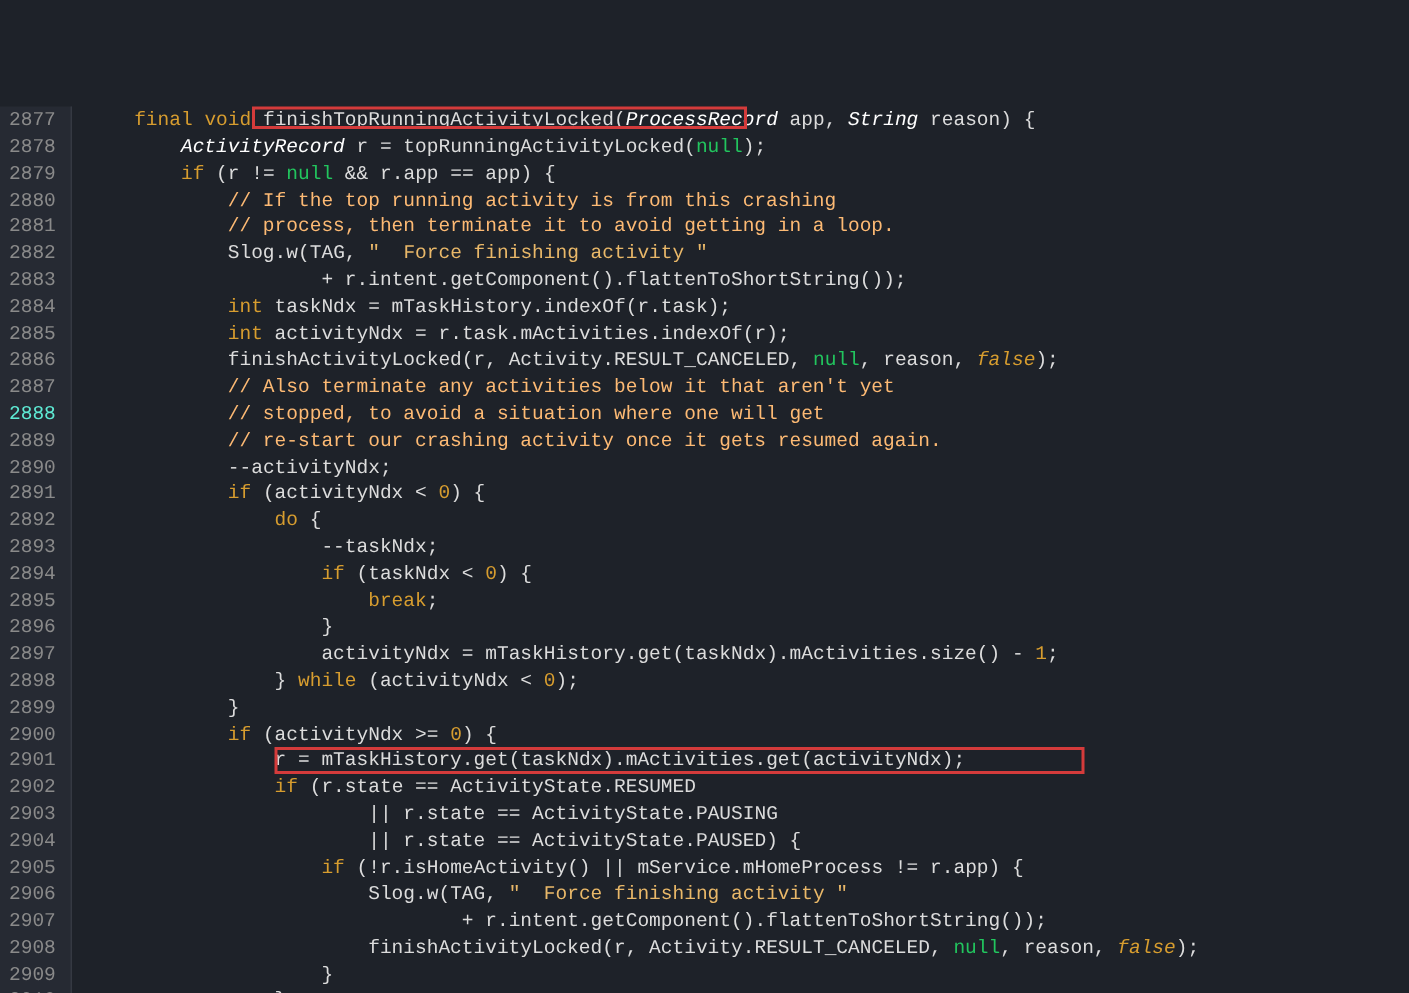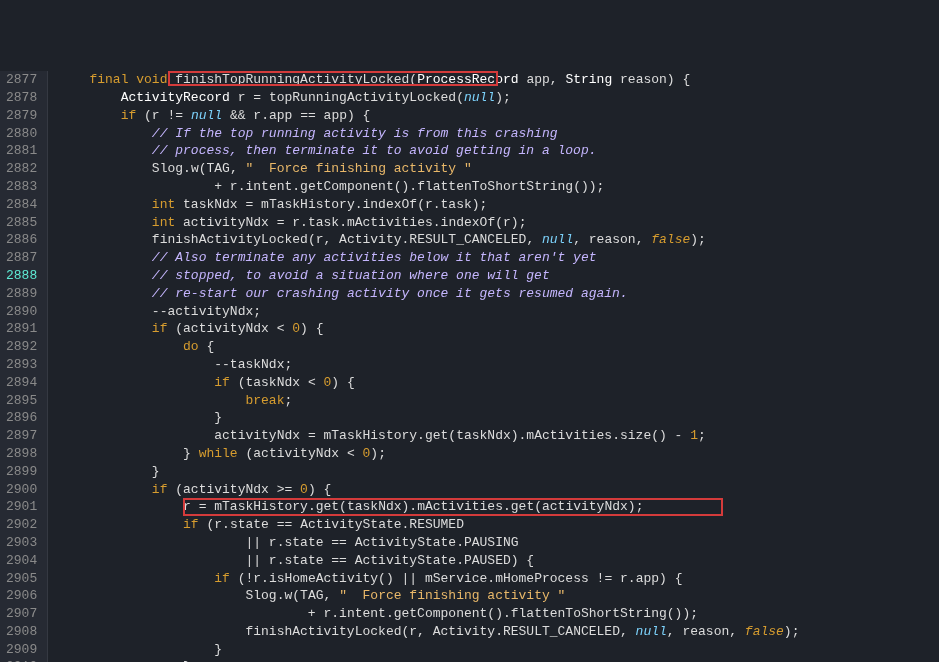--- a/index.html
+++ b/index.html
@@ -20,27 +20,27 @@
     color: #8a8a8a;
     text-align: right;
     padding-right: 10px;
     padding-left: 6px;
     user-select: none;
     border-right: 1px solid #353942;
   }
   .gutter .ln.dim { color: #5eead4; }
   .code { padding-left: 10px; padding-right: 4px; flex: 1; }
   .kw { color: #d79d2f; font-weight: normal; }
-  .typ { color: #ffffff; }
+  .typ { color: #ffffff; font-style: italic; }
   .id { color: #dcdcdc; }
   .str { color: #e9b869; }
-  .com { color: #c4b5fd; font-style: italic; }
+  .com { color: #fdba74; }
   .num { color: #d79d2f; }
   .punct { color: #dcdcdc; }
-  .null { color: #7dd3fc; font-style: italic; }
+  .null { color: #22c55e; }
   .bool { color: #d79d2f; font-style: italic; }
   .hl1 {
     position: absolute;
     border: 2px solid #d43b3b;
     pointer-events: none;
   }
 </style>
 </head>
 <body>
 

